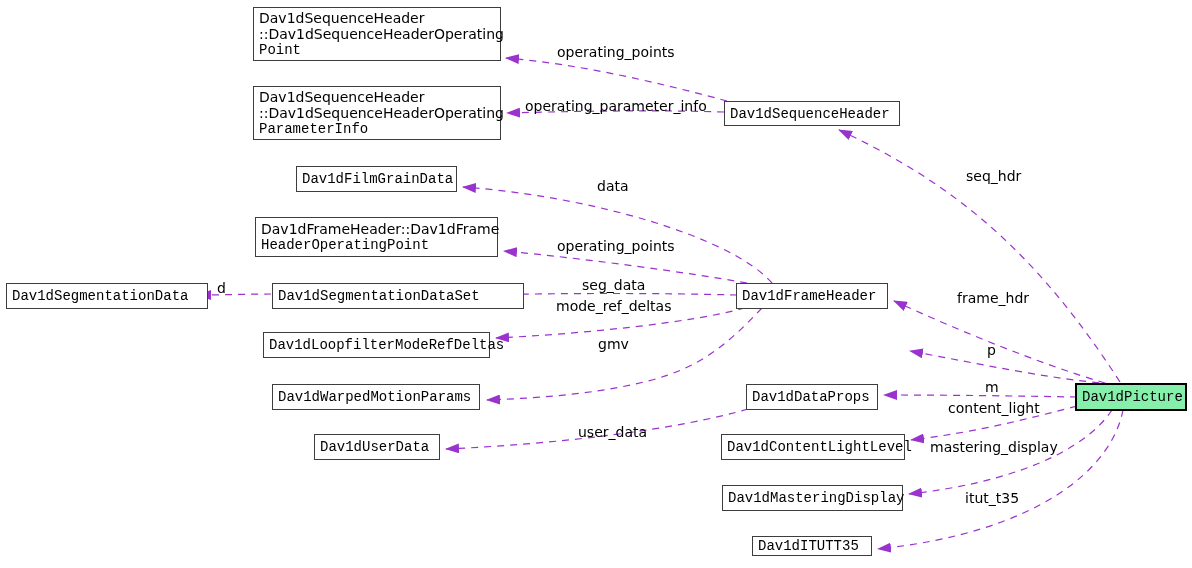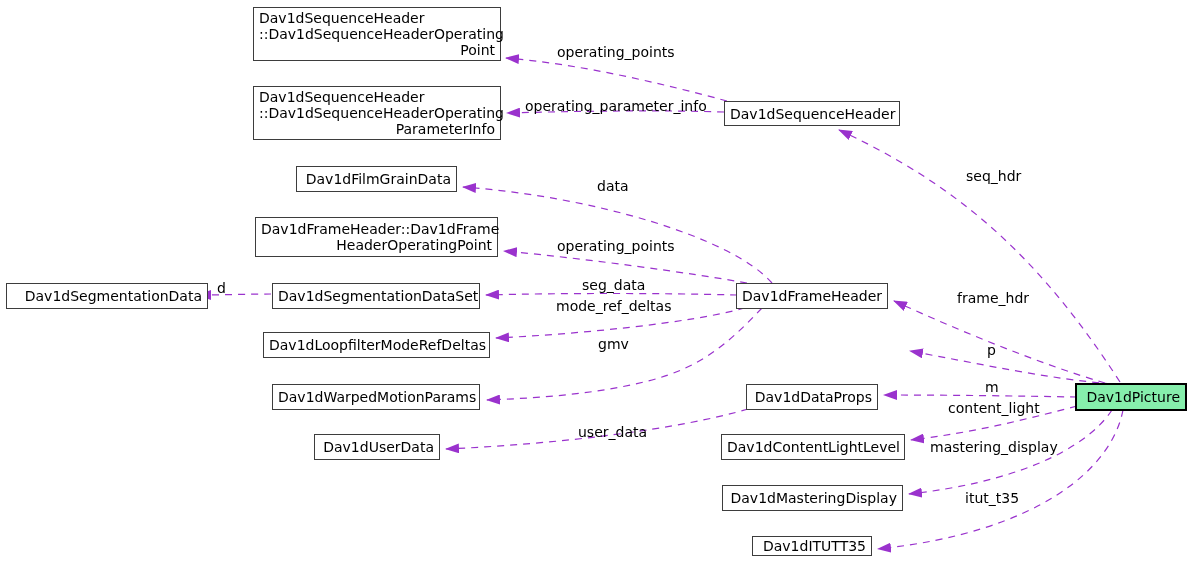--- a/index.html
+++ b/index.html
@@ -12,21 +12,21 @@
   }
   .edge-layer{position:absolute;left:0;top:0;width:1192px;height:568px;}
   .edge{fill:none;stroke:#9a32cd;stroke-width:1.2;stroke-dasharray:7,6;}
   .node{
     position:absolute;box-sizing:border-box;
     border:1px solid #3d3d3d;background:#ffffff;
     display:flex;flex-direction:column;justify-content:center;
     padding:2px 5px;color:#000000;font-size:14px;cursor:pointer;
   }
   .node .line{display:block;line-height:16px;white-space:nowrap;text-align:left;}
-  .node .line:last-child{text-align:right;}
+  .node .line:last-child{text-align:left;font-family:Liberation Mono, monospace;}
   .node.root{background:#86efac;border:2px solid #000000;cursor:default;}
   .elabel{
     position:absolute;color:#000000;font-size:14px;line-height:15px;white-space:nowrap;
   }
 </style>
 </head>
 <body>
 
 <div class="canvas">
 
@@ -67,21 +67,21 @@
   <div class="node" style="left:296px;top:166px;width:161px;height:26px">
       <span class="line">Dav1dFilmGrainData</span>
     </div>
   <div class="node" style="left:255px;top:217px;width:243px;height:40px">
       <span class="line">Dav1dFrameHeader::Dav1dFrame</span>
       <span class="line">HeaderOperatingPoint</span>
     </div>
   <div class="node" style="left:6px;top:283px;width:202px;height:26px">
       <span class="line">Dav1dSegmentationData</span>
     </div>
-  <div class="node" style="left:272px;top:283px;width:208px;height:26px">
+  <div class="node" style="left:272px;top:283px;width:252px;height:26px">
       <span class="line">Dav1dSegmentationDataSet</span>
     </div>
   <div class="node" style="left:263px;top:332px;width:227px;height:26px">
       <span class="line">Dav1dLoopfilterModeRefDeltas</span>
     </div>
   <div class="node" style="left:272px;top:384px;width:208px;height:26px">
       <span class="line">Dav1dWarpedMotionParams</span>
     </div>
   <div class="node" style="left:314px;top:434px;width:126px;height:26px">
       <span class="line">Dav1dUserData</span>

